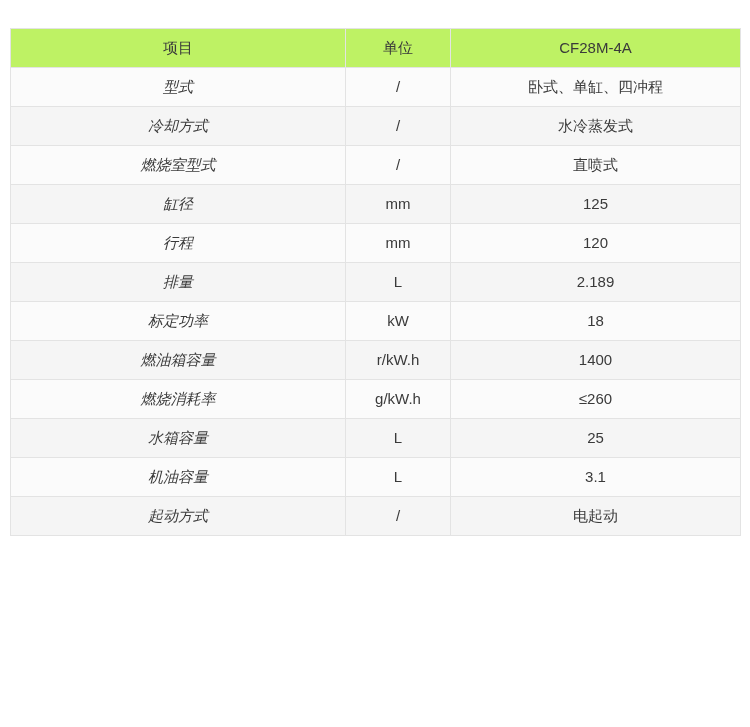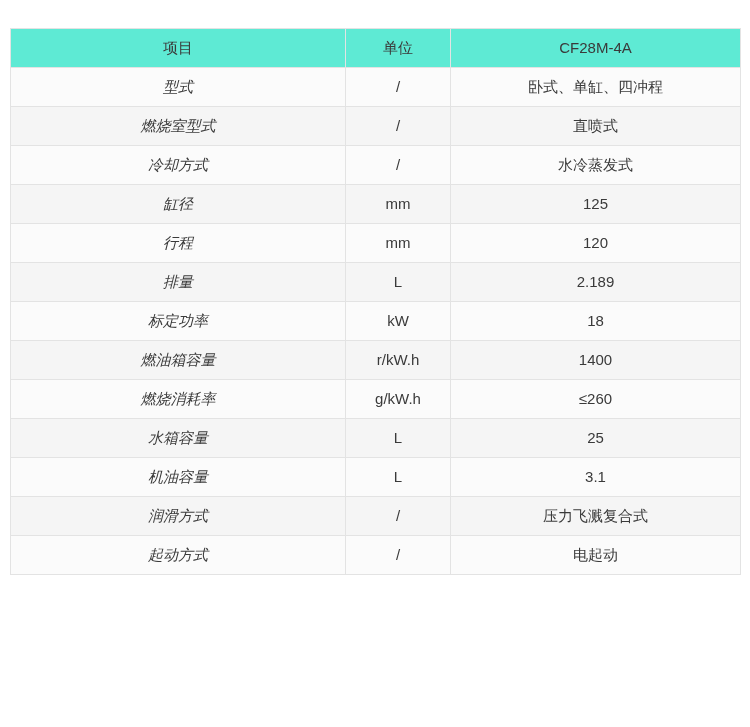--- a/index.html
+++ b/index.html
@@ -30,21 +30,21 @@
     text-align: center;
     vertical-align: middle;
     font-weight: normal;
     font-size: 15px;
     color: #3a3a3a;
     padding: 0;
     height: 38px;
     line-height: 1.3;
   }
   thead th {
-    background: #5eead4;
+    background: #bef264;
     font-size: 17px;
     font-weight: bold;
     color: #222222;
     height: 44px;
   }
   tbody tr:nth-child(odd) td {
     background: #fbfbfb;
   }
   tbody tr:nth-child(even) td {
     background: #f5f5f5;
@@ -73,28 +73,28 @@
         <th>CF28M-4A</th>
       </tr>
     </thead>
     <tbody id="table-body">
         <tr>
           <td class="item-cell">型式</td>
           <td class="unit-cell">/</td>
           <td class="value-cell">卧式、单缸、四冲程</td>
         </tr>
         <tr>
+          <td class="item-cell">冷却方式</td>
+          <td class="unit-cell">/</td>
+          <td class="value-cell">水冷蒸发式</td>
+        </tr>
+        <tr>
           <td class="item-cell">燃烧室型式</td>
           <td class="unit-cell">/</td>
           <td class="value-cell">直喷式</td>
-        </tr>
-        <tr>
-          <td class="item-cell">冷却方式</td>
-          <td class="unit-cell">/</td>
-          <td class="value-cell">水冷蒸发式</td>
         </tr>
         <tr>
           <td class="item-cell">缸径</td>
           <td class="unit-cell">mm</td>
           <td class="value-cell">125</td>
         </tr>
         <tr>
           <td class="item-cell">行程</td>
           <td class="unit-cell">mm</td>
           <td class="value-cell">120</td>
@@ -123,24 +123,19 @@
           <td class="item-cell">水箱容量</td>
           <td class="unit-cell">L</td>
           <td class="value-cell">25</td>
         </tr>
         <tr>
           <td class="item-cell">机油容量</td>
           <td class="unit-cell">L</td>
           <td class="value-cell">3.1</td>
         </tr>
         <tr>
-          <td class="item-cell">润滑方式</td>
-          <td class="unit-cell">/</td>
-          <td class="value-cell">压力飞溅复合式</td>
-        </tr>
-        <tr>
           <td class="item-cell">起动方式</td>
           <td class="unit-cell">/</td>
           <td class="value-cell">电起动</td>
         </tr>
       </tbody>
   </table>
 </div>
 
 </body></html>

